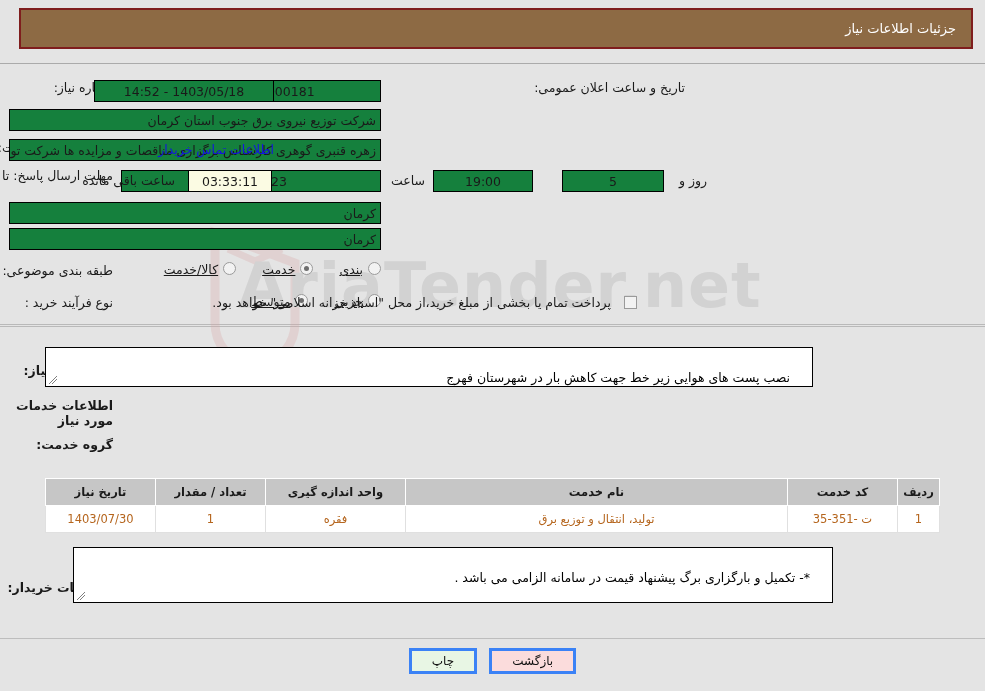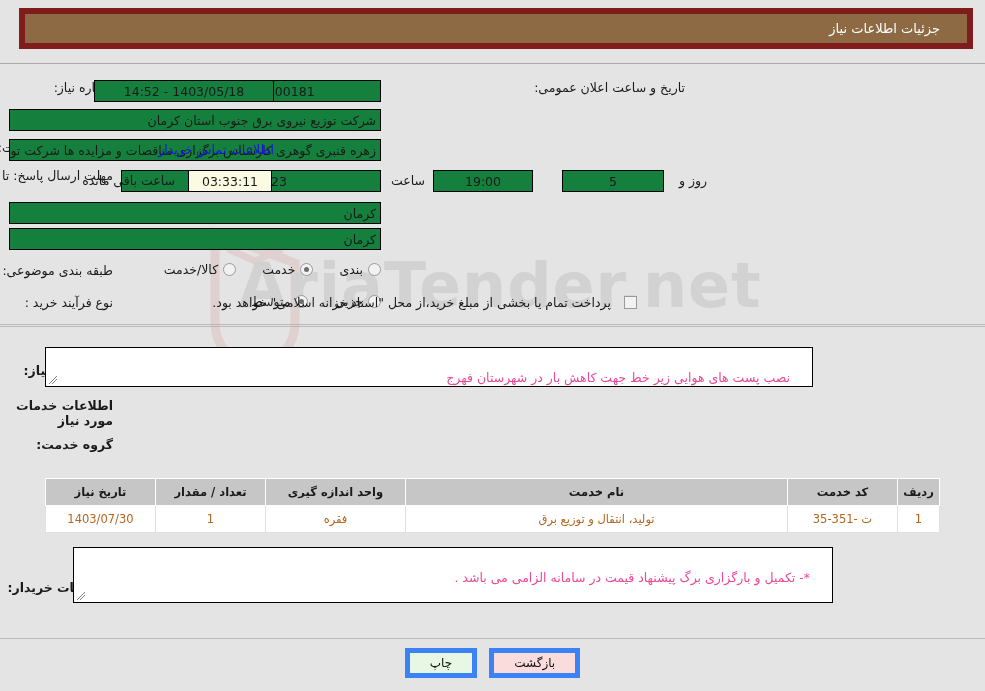--- a/index.html
+++ b/index.html
@@ -16,25 +16,25 @@
     width: 985px; height: 691px;
     background: #e4e4e4;
   }
 
   
   .header-bar {
     position: absolute;
     left: 19px; top: 8px;
     width: 954px; height: 41px;
     background: #8d6a44;
-    border: 6px solid #7f1d1d;
+    border: 2px solid #7f1d1d;
     display: flex;
     align-items: center;
     justify-content: flex-start;
-    padding-right: 27px;
+    padding-right: 15px;
   }
   .header-title {
     color: #ffffff;
     font-size: 13px;
     font-weight: normal;
     letter-spacing: 0.2px;
   }
 
   
   .watermark {
@@ -108,41 +108,41 @@
   .radio.on::after {
     content: "";
     position: absolute;
     left: 3px; top: 3px;
     width: 5px; height: 5px;
     border-radius: 50%;
     background: #6e6e6e;
   }
   .rad-opt {
     display: flex;
-    align-items: center;
     gap: 5px;
     margin-left: 26px;
     font-size: 12.5px;
     color: #1a1a1a;
     white-space: nowrap;
+    text-decoration: underline;
   }
   .checkbox {
     width: 13px; height: 13px;
     border: 1px solid #9a9a9a;
     background: #f2f2f2;
     display: inline-block;
     flex: none;
   }
 
   
   .ta {
     background: #ffffff;
     border: 1px solid #000000;
     font-size: 12.5px;
-    color: #ec4899;
+    color: #000000;
     padding: 3px 6px;
     position: relative;
     overflow: hidden;
     white-space: pre-wrap;
     line-height: 1.4;
   }
   .ta .grip {
     position: absolute;
     left: 2px; bottom: 1px;
     width: 10px; height: 10px;
@@ -192,21 +192,21 @@
   .btn-bar {
     position: absolute;
     left: 0; top: 648px;
     width: 985px;
     display: flex;
     justify-content: center;
     gap: 12px;
     z-index: 4;
   }
   .btn {
-    border: 5px solid #3b82f6;
+    border: 3px solid #3b82f6;
     font-size: 12px;
     color: #111111;
     padding: 3px 20px;
     min-width: 66px;
     text-align: center;
     cursor: pointer;
     font-family: "DejaVu Sans", "Liberation Sans", sans-serif;
   }
   .btn-print  { background: #e8f6e4; }
   .btn-back   { background: #fbdcdc; }

